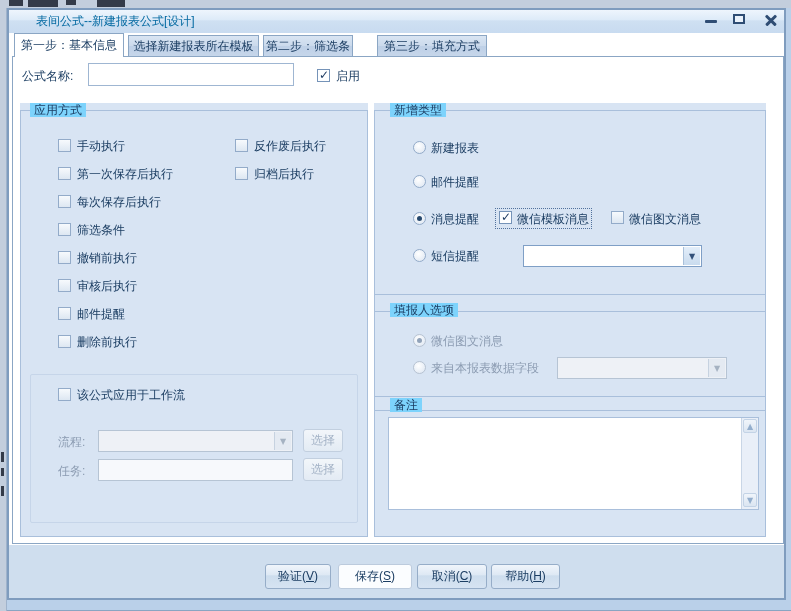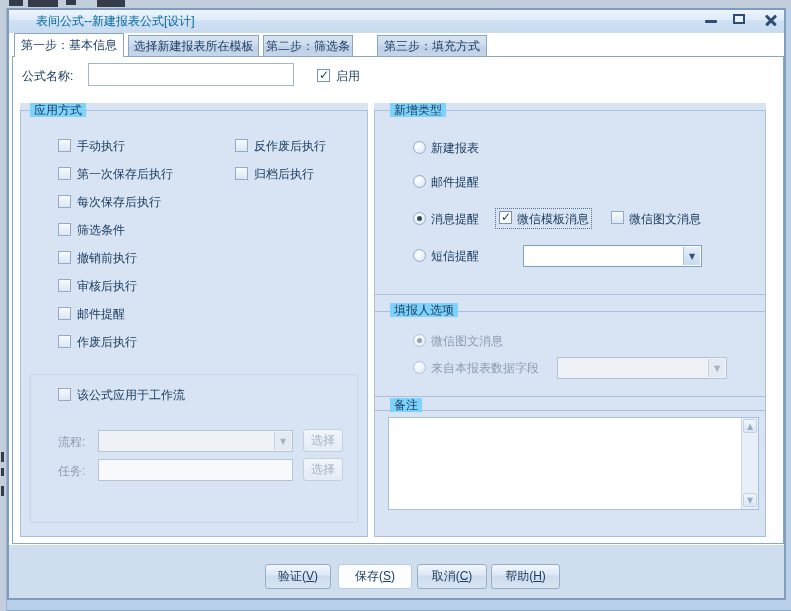--- a/index.html
+++ b/index.html
@@ -141,21 +141,21 @@
   <div class="abs lbl" style="left:77px;top:195px;">每次保存后执行</div>
   <div class="abs cb" style="left:58px;top:223px;"></div>
   <div class="abs lbl" style="left:77px;top:223px;">筛选条件</div>
   <div class="abs cb" style="left:58px;top:251px;"></div>
   <div class="abs lbl" style="left:77px;top:251px;">撤销前执行</div>
   <div class="abs cb" style="left:58px;top:279px;"></div>
   <div class="abs lbl" style="left:77px;top:279px;">审核后执行</div>
   <div class="abs cb" style="left:58px;top:307px;"></div>
   <div class="abs lbl" style="left:77px;top:307px;">邮件提醒</div>
   <div class="abs cb" style="left:58px;top:335px;"></div>
-  <div class="abs lbl" style="left:77px;top:335px;">作废后执行</div>
+  <div class="abs lbl" style="left:77px;top:335px;">删除前执行</div>
 
   <div class="abs cb" style="left:235px;top:139px;"></div>
   <div class="abs lbl" style="left:254px;top:139px;">反作废后执行</div>
   <div class="abs cb" style="left:235px;top:167px;"></div>
   <div class="abs lbl" style="left:254px;top:167px;">归档后执行</div>
 
   <div class="abs inner-box" style="left:30px;top:374px;width:328px;height:149px;"></div>
   <div class="abs cb" style="left:58px;top:388px;"></div>
   <div class="abs lbl" style="left:77px;top:388px;">该公式应用于工作流</div>
 

